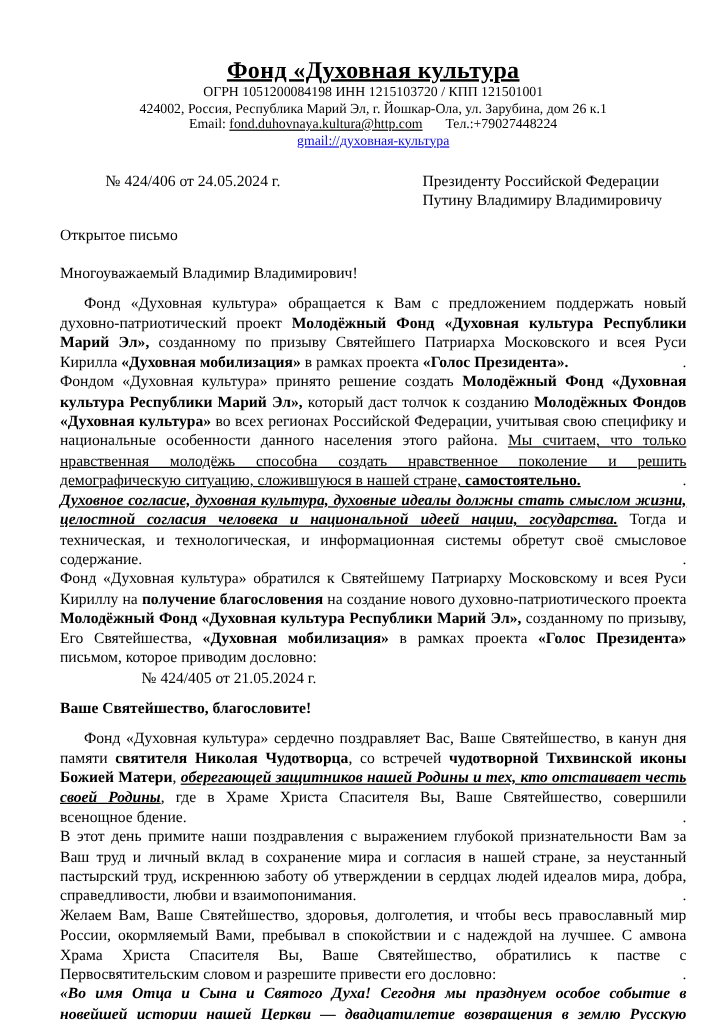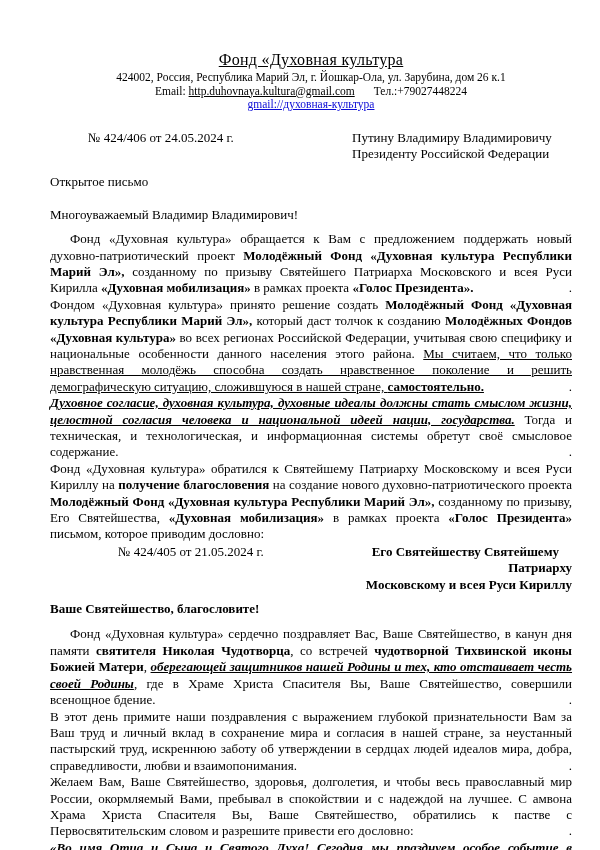--- a/index.html
+++ b/index.html
@@ -12,23 +12,23 @@
   }
   .page {
     box-sizing: border-box;
     width: 600px; height: 850px;
     padding: 48px 28px 0 50px;
   }
   
   .letterhead { text-align: center; }
   .org-title {
     margin: 0;
-    font-size: 16px;
+    font-size: 20px;
     line-height: 23px;
-    font-weight: normal;
+    font-weight: bold;
     text-decoration: underline;
     letter-spacing: 0.3px;
   }
   .org-line {
     font-size: 11.5px;
     line-height: 13.5px;
   }
   .email-link {
     color: #000000;
     text-decoration: underline;
@@ -86,53 +86,50 @@
     margin-bottom: 9px;
   }
 </style>
 </head>
 <body>
 
 <div class="page">
 
   <div class="letterhead">
     <h1 class="org-title">Фонд «Духовная культура</h1>
+    <div class="org-line">ОГРН 1051200084198 ИНН 1215103720 / КПП 121501001</div>
     <div class="org-line">424002, Россия, Республика Марий Эл, г. Йошкар-Ола, ул. Зарубина, дом 26 к.1</div>
     <div class="org-line">
-      <span>Email: </span><a class="email-link">http.duhovnaya.kultura@gmail.com</a><span class="phone">Тел.:+79027448224</span>
+      <span>Email: </span><a class="email-link">fond.duhovnaya.kultura@http.com</a><span class="phone">Тел.:+79027448224</span>
     </div>
     <div class="org-line">
       <a class="site-link">gmail://духовная-культура</a>
     </div>
   </div>
 
   <div class="meta-row">
     <div class="doc-number">№ 424/406 от 24.05.2024 г.</div>
     <div class="addressee">
+      <div>Президенту Российской Федерации</div>
       <div>Путину Владимиру Владимировичу</div>
-      <div>Президенту Российской Федерации</div>
     </div>
   </div>
 
   <div class="center-line letter-type">Открытое письмо</div>
   <div class="center-line salutation">Многоуважаемый Владимир Владимирович!</div>
 
   <div class="body-blocks" id="body-part1">
       <p class="para indent"><span>Фонд «Духовная культура» обращается к Вам с предложением поддержать новый духовно-патриотический проект </span><span class="b">Молодёжный Фонд «Духовная культура Республики Марий Эл»,</span><span> созданному по призыву Святейшего Патриарха Московского и всея Руси Кирилла </span><span class="b">«Духовная мобилизация»</span><span> в рамках проекта </span><span class="b">«Голос Президента».</span><span class="fr">.</span></p>
       <p class="para"><span>Фондом «Духовная культура» принято решение создать </span><span class="b">Молодёжный Фонд «Духовная культура Республики Марий Эл»,</span><span> который даст толчок к созданию </span><span class="b">Молодёжных Фондов «Духовная культура»</span><span> во всех регионах Российской Федерации, учитывая свою специфику и национальные особенности данного населения этого района. </span><span class="u">Мы считаем, что только нравственная молодёжь способна создать нравственное поколение и решить демографическую ситуацию, сложившуюся в нашей стране, </span><span class="b u">самостоятельно.</span><span class="fr">.</span></p>
       <p class="para"><span class="b i u">Духовное согласие, духовная культура, духовные идеалы должны стать смыслом жизни, целостной согласия человека и национальной идеей нации, государства.</span><span> Тогда и техническая, и технологическая, и информационная системы обретут своё смысловое  содержание.</span><span class="fr">.</span></p>
       <p class="para"><span>Фонд «Духовная культура» обратился к Святейшему Патриарху Московскому и всея Руси Кириллу на </span><span class="b">получение благословения</span><span> на создание нового духовно-патриотического проекта </span><span class="b">Молодёжный Фонд «Духовная культура Республики Марий Эл»,</span><span> созданному по призыву, Его Святейшества, </span><span class="b">«Духовная мобилизация»</span><span> в рамках проекта </span><span class="b">«Голос Президента»</span><span> письмом, которое приводим дословно:</span></p>
     </div>
 
   <div class="meta-row inner-meta body-blocks">
     <div class="inner-doc-number">№ 424/405 от 21.05.2024 г.</div>
-    <div class="inner-addressee">
-      <div>Его Святейшеству Святейшему Патриарху</div>
-      <div>Московскому и всея Руси Кириллу</div>
-    </div>
   </div>
 
   <div class="center-line inner-salutation">Ваше Святейшество, благословите!</div>
 
   <div class="body-blocks" id="body-part2">
       <p class="para indent"><span>Фонд «Духовная культура» сердечно поздравляет Вас, Ваше Святейшество, в канун дня памяти </span><span class="b">святителя Николая Чудотворца</span><span>, со встречей </span><span class="b">чудотворной Тихвинской иконы Божией Матери</span><span>, </span><span class="b i u">оберегающей защитников нашей Родины и тех, кто отстаивает честь своей Родины</span><span>, где в Храме Христа Спасителя Вы, Ваше Святейшество,  совершили всенощное  бдение.</span><span class="fr">.</span></p>
       <p class="para"><span>В этот день примите наши поздравления с выражением глубокой признательности Вам за Ваш труд и личный вклад в сохранение мира и согласия в нашей стране, за неустанный пастырский труд, искреннюю заботу об утверждении в сердцах людей идеалов мира, добра, справедливости, любви и взаимопонимания.</span><span class="fr">.</span></p>
       <p class="para"><span>Желаем Вам, Ваше Святейшество, здоровья, долголетия, и чтобы весь православный мир России, окормляемый Вами, пребывал в спокойствии и с надеждой на лучшее. С амвона Храма Христа Спасителя Вы, Ваше Святейшество, обратились к пастве с Первосвятительским словом и разрешите привести его дословно:</span><span class="fr">.</span></p>
       <p class="para"><span class="b i">«Во имя Отца и Сына и Святого Духа!  Сегодня мы празднуем особое событие в новейшей истории нашей Церкви — двадцатилетие возвращения в землю Русскую великого</span></p>
     </div>

